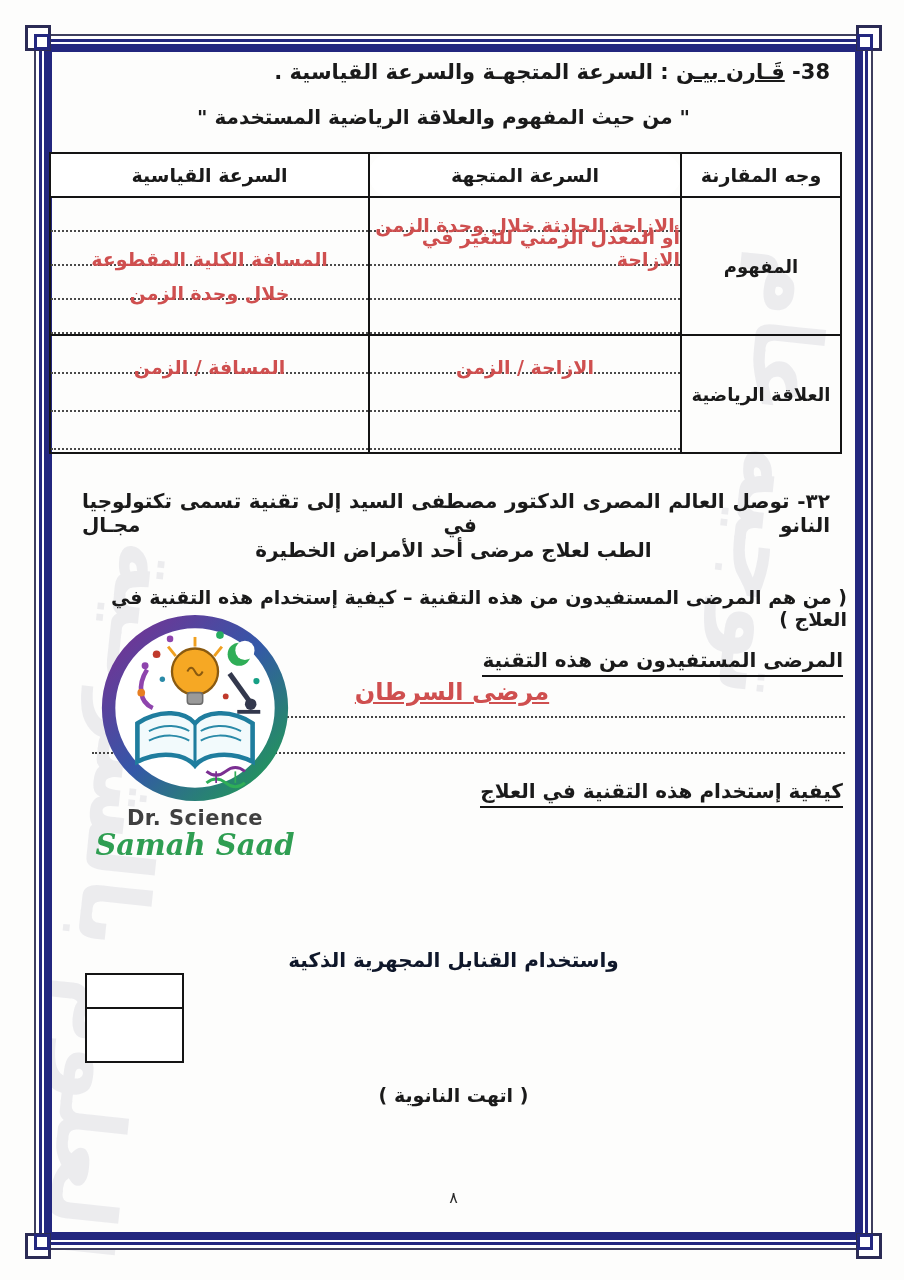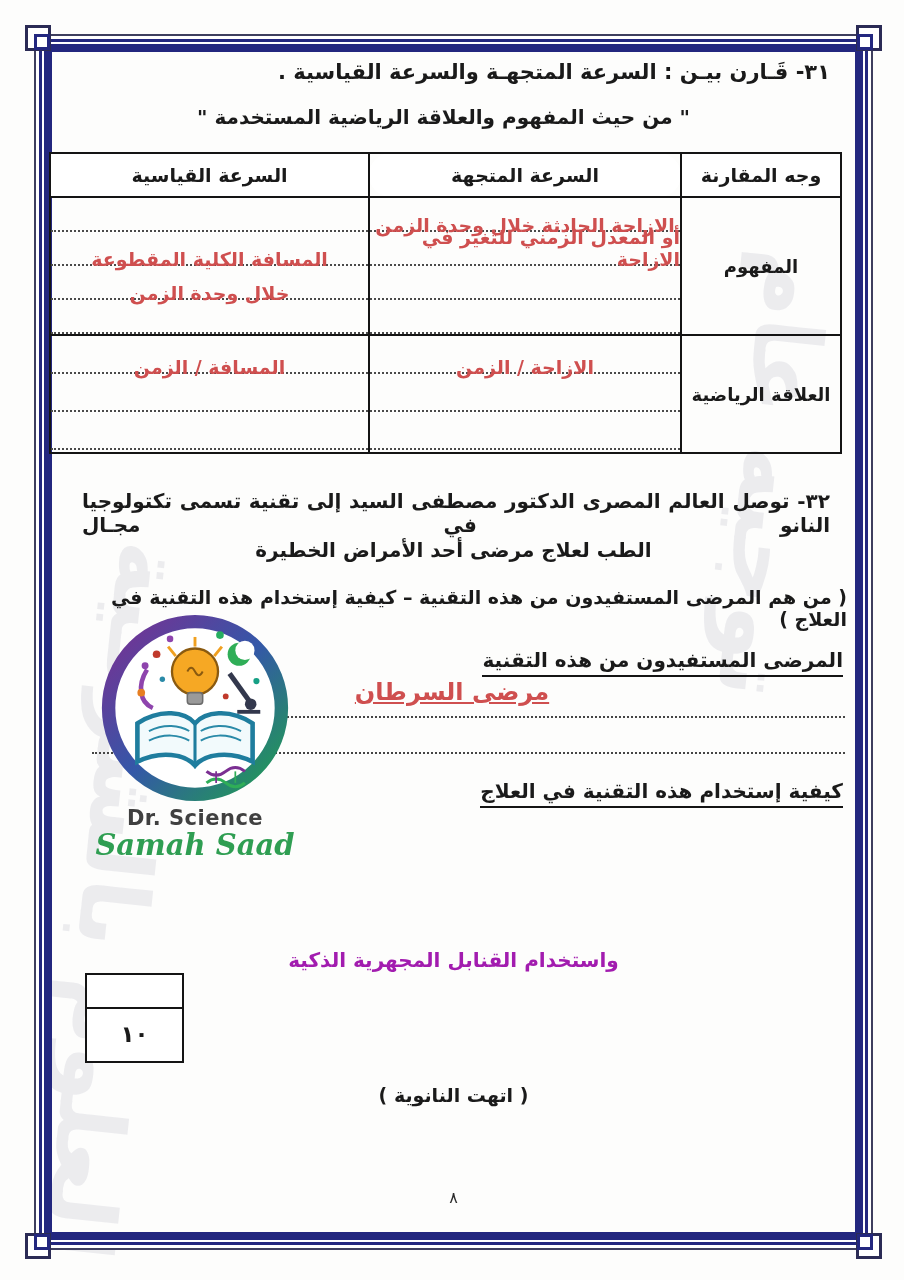--- a/index.html
+++ b/index.html
@@ -43,21 +43,21 @@
   .wm{
     position:absolute;writing-mode:vertical-rl;
     font-size:92px;font-weight:bold;color:#1a1a4a;opacity:0.07;
     letter-spacing:18px;pointer-events:none;white-space:nowrap;
   }
   .wm1{right:78px;top:250px;transform:rotate(6deg);}
   .wm2{left:60px;top:540px;transform:rotate(6deg);}
 
   
   .q31-line1{position:absolute;top:8px;right:25px;font-size:21px;font-weight:bold;}
-  .q31-line1 .cmd{text-decoration-thickness:2px;}
+  .q31-line1 .cmd{text-decoration:underline;text-decoration-thickness:2px;}
   .q31-sub{position:absolute;top:53px;right:165px;font-size:20px;font-weight:bold;}
 
   
   table.cmp{
     position:absolute;top:100px;right:13px;width:785px;
     border-collapse:collapse;direction:rtl;table-layout:fixed;
   }
   table.cmp th,table.cmp td{border:2.5px solid #141414;padding:0;}
   table.cmp th{height:42px;font-size:19px;font-weight:bold;background:#fff;}
   .col-face{width:158px;margin-top:32px;}
@@ -90,21 +90,21 @@
   .dotA{top:664px;right:10px;width:595px;}
   .dotB{top:700px;right:10px;left:40px;}
 
   .ansblock{position:absolute;top:762px;right:8px;left:42px;}
   .ansrow{
     height:31px;border-bottom:2.3px dotted #454545;
     text-align:center;font-size:19px;font-weight:bold;color:#cf4f4f;
     line-height:34px;white-space:nowrap;overflow:visible;
   }
   .ans-extra{position:absolute;top:896px;right:0;left:0;text-align:center;
-             color:#a21caf;font-size:20px;font-weight:bold;}
+             color:#0f172a;font-size:20px;font-weight:bold;}
 
   
   .scorebox{
     position:absolute;left:33px;top:921px;width:95px;height:86px;
     border:2.5px solid #141414;background:#fff;
   }
   .scorebox .cell-top{height:32px;border-bottom:2.5px solid #141414;}
   .scorebox .cell-bottom{height:50px;display:flex;align-items:center;justify-content:center;
     font-size:23px;font-weight:bold;}
 
@@ -129,21 +129,21 @@
   <div class="frame">
     <div class="knot tl"></div>
     <div class="knot tr"></div>
     <div class="knot bl"></div>
     <div class="knot br"></div>
   </div>
 
   <div class="content">
 
     <div class="q31-line1">
-      <span>٣١-</span>
+      <span>38-</span>
       <span class="cmd">قَـارن بيـن</span>
       <span>: السرعة المتجهـة والسرعة القياسية .</span>
     </div>
     <div class="q31-sub">" من حيث المفهوم والعلاقة الرياضية المستخدمة "</div>
 
     <table class="cmp">
       <tbody>
           <tr>
         <th class="col-face">وجه المقارنة</th>
         <th class="col-vec">السرعة المتجهة</th>
@@ -201,21 +201,20 @@
     <div class="dotline dotA"></div>
     <div class="dotline dotB"></div>
 
     <div class="sec-heading h2">كيفية إستخدام  هذه التقنية في العلاج</div>
 
 
     <div class="ans-extra">واستخدام القنابل المجهرية الذكية</div>
 
     <div class="scorebox">
       <div class="cell-top"></div>
-      <div class="cell-bottom">١٠</div>
     </div>
 
     <div class="endnote">( اتهت النانوية )</div>
     <div class="pagenum">٨</div>
 
     <div class="logo">
       <svg width="192" height="192" viewBox="0 0 100 100">
         <defs>
           <linearGradient id="ringg" x1="0" y1="0" x2="1" y2="1">
             <stop offset="0" stop-color="#7b2f92"></stop>

